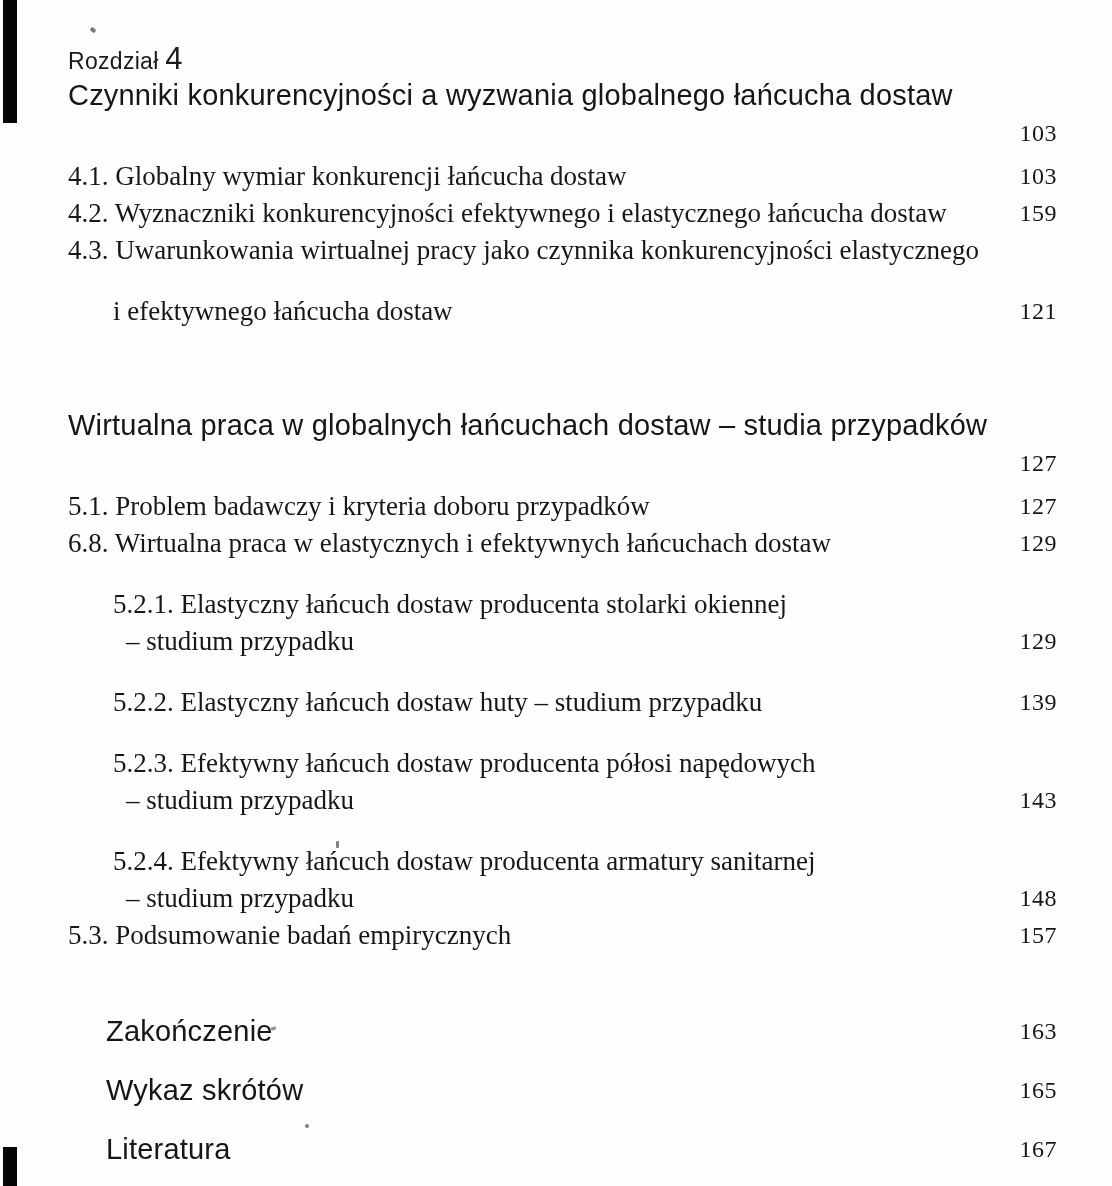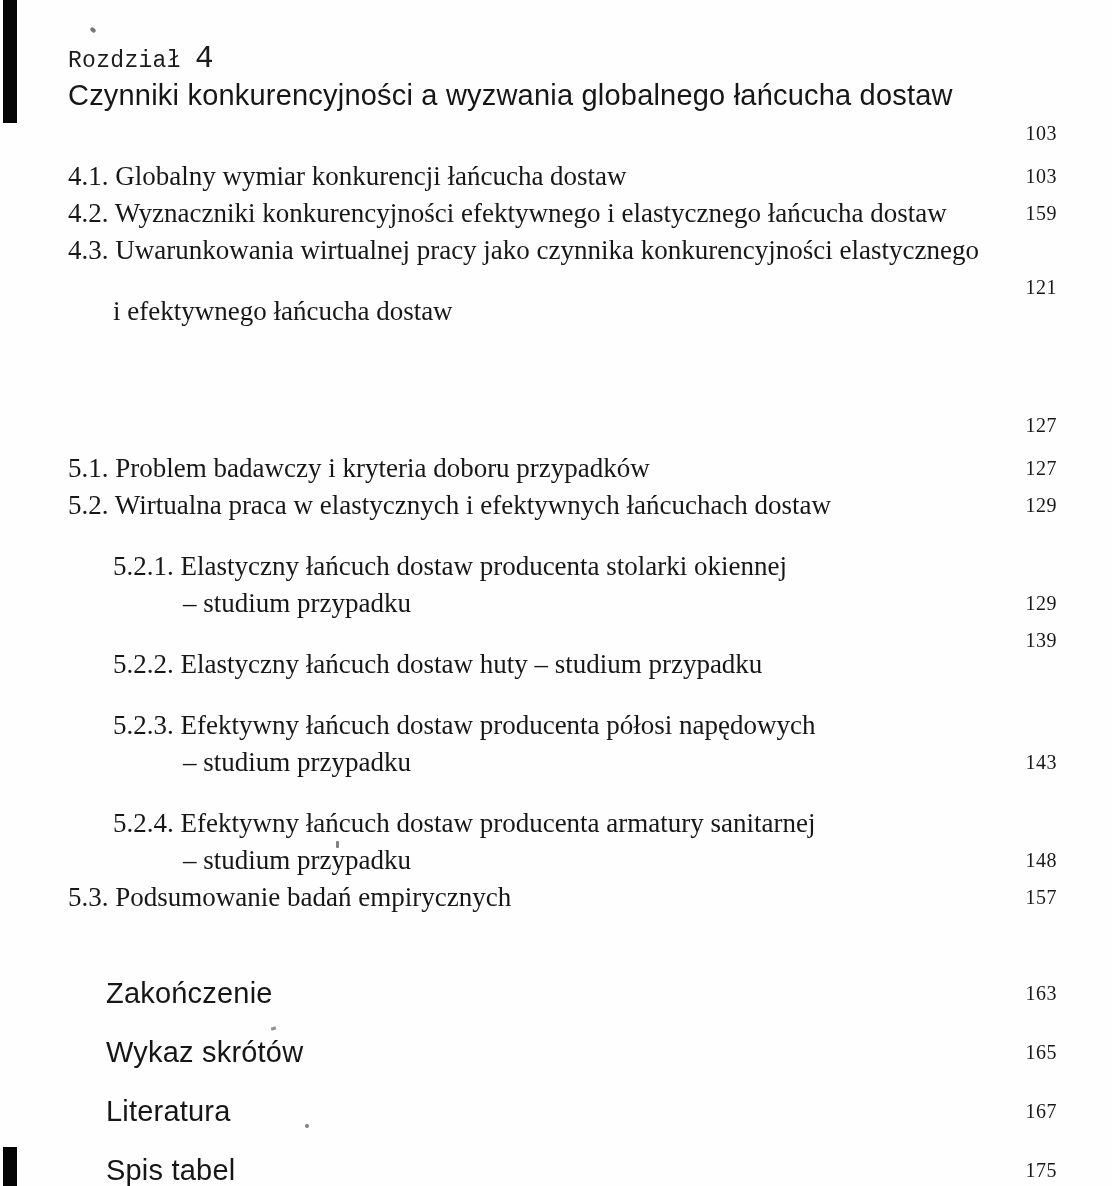--- a/index.html
+++ b/index.html
@@ -14,43 +14,43 @@
   .bar-bottom { left:3px; top:1147px; width:14px; height:39px; }
   .speck { position:absolute; background:#4a4a4a; }
   .speck-1 { left:90px; top:28px; width:6px; height:4px; transform:rotate(38deg); border-radius:2px; opacity:.75; }
   .speck-2 { left:336px; top:841px; width:3px; height:7px; border-radius:1px; opacity:.7; }
   .speck-3 { left:271px; top:1027px; width:5px; height:3px; transform:rotate(-18deg); opacity:.6; }
   .speck-4 { left:305px; top:1124px; width:4px; height:4px; border-radius:50%; opacity:.7; }
 
   .content { position:absolute; left:68px; top:44px; width:989px; } 
 
   .ch-label {
-    font-family:Liberation Mono, monospace;
+    font-family:Liberation Sans, sans-serif;
     font-size:23px; line-height:30px; letter-spacing:.3px; color:#1b1b1b;
     white-space:nowrap;
   }
   .ch-num { font-size:31px; letter-spacing:0; }
   .ch-title-row {
     display:flex; align-items:baseline;
     font-family:"Liberation Sans","DejaVu Sans",sans-serif;
     font-size:29px; line-height:38px; letter-spacing:.2px; color:#161616;
     margin-bottom:6px; white-space:nowrap;flex-direction:column;
   }
-  .row { display:flex; align-items:flex-start; white-space:nowrap; }
+  .row { display:flex; align-items:flex-end; white-space:nowrap; }
   .entry-row {
     font-family:"Liberation Serif","DejaVu Serif",serif;
     font-size:27px; line-height:37px; color:#171717;
   }
   .indent-0 .row-text { margin-left:0; }
   .indent-1 .row-text { margin-left:45px;margin-top:24px; }
-  .indent-2 .row-text { margin-left:115px; }
+  .indent-2 .row-text { margin-left:58px; }
   .pagenum {
     margin-left:auto;
     font-family:"Liberation Serif","DejaVu Serif",serif;
-    font-size:20px; color:#171717; letter-spacing:.5px;
+    font-size:24px; color:#171717; letter-spacing:.5px;
   }
   .chapter-5 { margin-top:76px; }
   .backmatter { margin-top:60px;margin-left:38px; }
   .back-row {
     font-family:"Liberation Sans","DejaVu Sans",sans-serif;
     font-size:29px; line-height:34px; letter-spacing:.2px; color:#161616;
     margin-bottom:25px;
   }
 </style>
 </head>
@@ -91,29 +91,30 @@
           </div>
           <div class="row entry-row indent-1">
             <span class="row-text">i efektywnego łańcucha dostaw</span>
             <span class="pagenum">121</span>
           </div>
         </div>
     </section>
 
     <section class="chapter chapter-5">
       <div class="ch-title-row">
+        <span class="ch-title">Wirtualna praca w globalnych łańcuchach dostaw – studia przypadków</span>
         <span class="pagenum">127</span>
       </div>
       <div class="rows">
           <div class="row entry-row indent-0">
             <span class="row-text">5.1. Problem badawczy i kryteria doboru przypadków</span>
             <span class="pagenum">127</span>
           </div>
           <div class="row entry-row indent-0">
-            <span class="row-text">5.2. Wirtualna praca w elastycznych i efektywnych łańcuchach dostaw</span>
+            <span class="row-text">6.8. Wirtualna praca w elastycznych i efektywnych łańcuchach dostaw</span>
             <span class="pagenum">129</span>
           </div>
           <div class="row entry-row indent-1">
             <span class="row-text">5.2.1. Elastyczny łańcuch dostaw producenta stolarki okiennej</span>
             <span class="pagenum"></span>
           </div>
           <div class="row entry-row indent-2">
             <span class="row-text">– studium przypadku</span>
             <span class="pagenum">129</span>
           </div>

